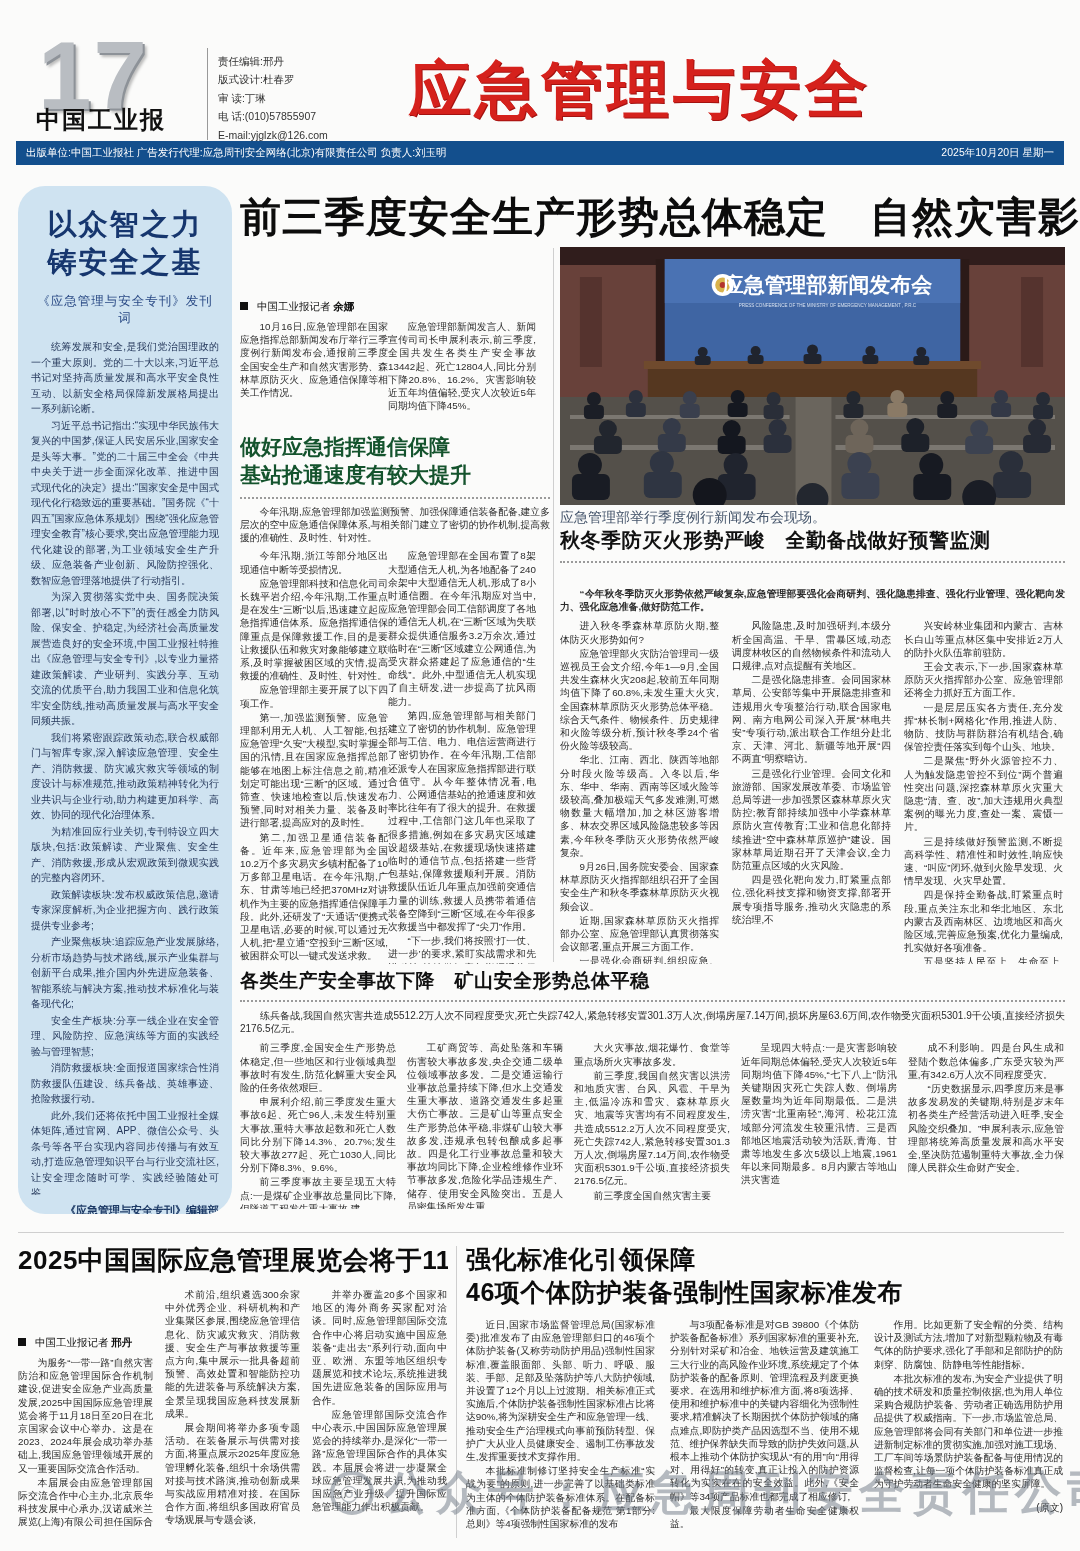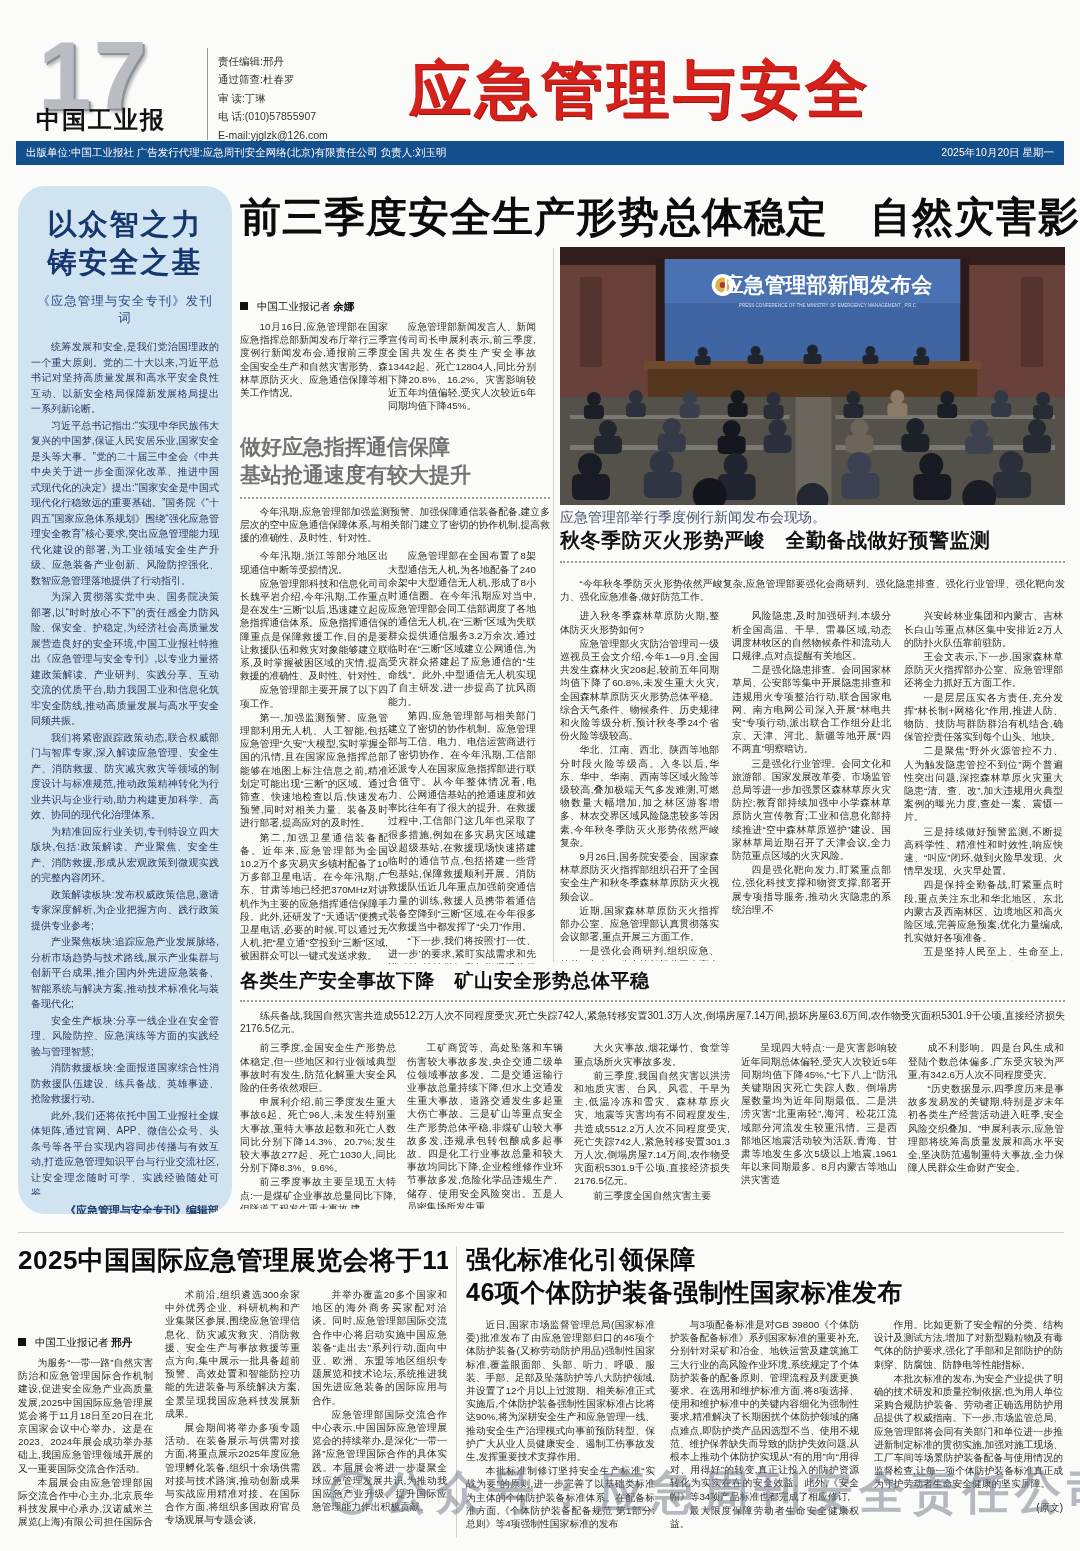--- a/index.html
+++ b/index.html
@@ -42,34 +42,34 @@
   .col { overflow:hidden; }
   .dotted { border-bottom:2px dotted #9a9a9a; }
 
   
   .main-headline { position:absolute; left:240px; top:190px; width:826px;
                    font-size:41px; font-weight:900; color:#0c0c0c; letter-spacing:1px;
                    white-space:nowrap; }
   .main-left { position:absolute; left:240px; top:252px; width:310px; height:712px; overflow:hidden; }
   .main-left .cols { }
   .main-left .col { width:148px; }
-  .subhead1 { font-size:21px; font-weight:900; color:#737373; line-height:1.35; margin:9px 0 5px; padding-bottom:7px; }
+  .subhead1 { font-size:21px; font-weight:900; color:#14532d; line-height:1.35; margin:9px 0 5px; padding-bottom:7px; }
   .fullpara { margin:6px 0 5px; }
   .vrule-main { position:absolute; left:553px; top:248px; width:1px; height:714px; background:#cfcfcf; }
 
   
   .photo { position:absolute; left:560px; top:247px; width:505px; height:258px; overflow:hidden; background:#4b302c; }
   .photo svg { display:block; width:100%; height:100%; }
   .caption { position:absolute; left:560px; top:509px; width:505px; text-align:left;
              font-size:14px; color:#44546a; }
 
   
   .fire { position:absolute; left:560px; top:527px; width:505px; height:437px; overflow:hidden; }
   .subhead2 { font-size:20px; font-weight:900; color:#111; padding-bottom:7px; letter-spacing:0.5px; }
-  .fire .lead { margin:14px 0 6px; }
+  .fire .lead { margin:24px 0 6px;font-weight:bold; }
   .fire .cols { gap:13px; margin-top:2px; height:352px; }
   .fire .col { width:159px; }
 
   
   .acc { position:absolute; left:240px; top:968px; width:825px; height:252px; overflow:hidden; }
   .subhead3 { font-size:19px; font-weight:900; color:#111; padding-bottom:6px; letter-spacing:0.5px; }
   .acc .lead { margin:7px 0 6px; font-size:10px; }
   .acc .cols { gap:11px; height:168px; }
   .acc .col { width:156px; }
 
@@ -101,21 +101,21 @@
 </head>
 <body>
 
 <div id="page">
 
   <div class="pagenum">17</div>
   <div class="papername">中国工业报</div>
   <div class="head-div"></div>
   <div class="head-info">
       <p class="">责任编辑:邢丹</p>
-      <p class="">通过筛查:杜春罗</p>
+      <p class="">版式设计:杜春罗</p>
       <p class="">审  读:丁琳</p>
       <p class="">电  话:(010)57855907</p>
       <p class="">E-mail:yjglzk@126.com</p>
     </div>
   <div class="section-title">应急管理与安全</div>
   <div class="blue-bar">
     <span>出版单位:中国工业报社  广告发行代理:应急周刊安全网络(北京)有限责任公司  负责人:刘玉明</span>
     <span>2025年10月20日 星期一</span>
   </div>
 

